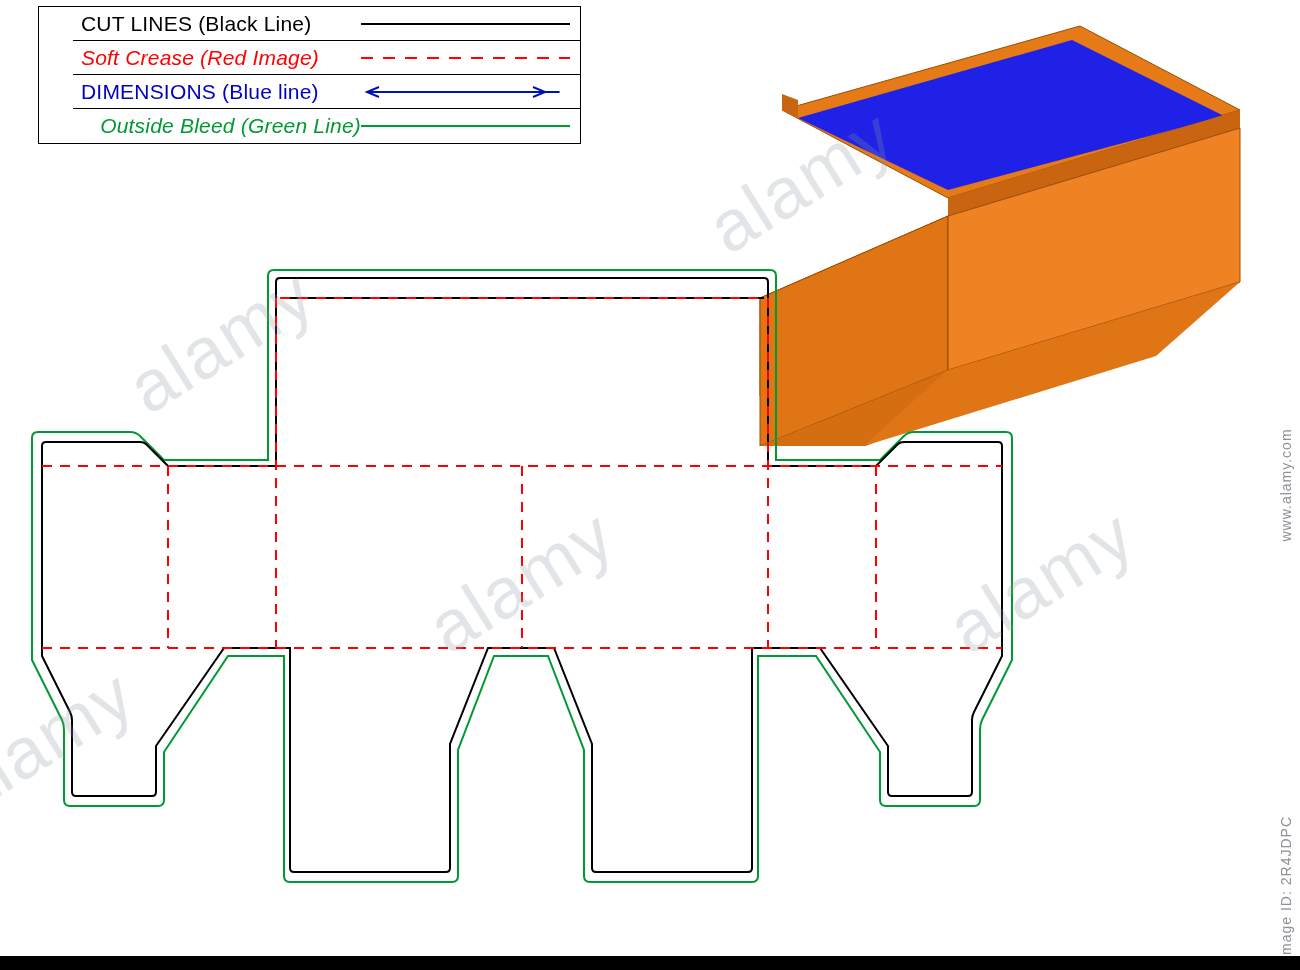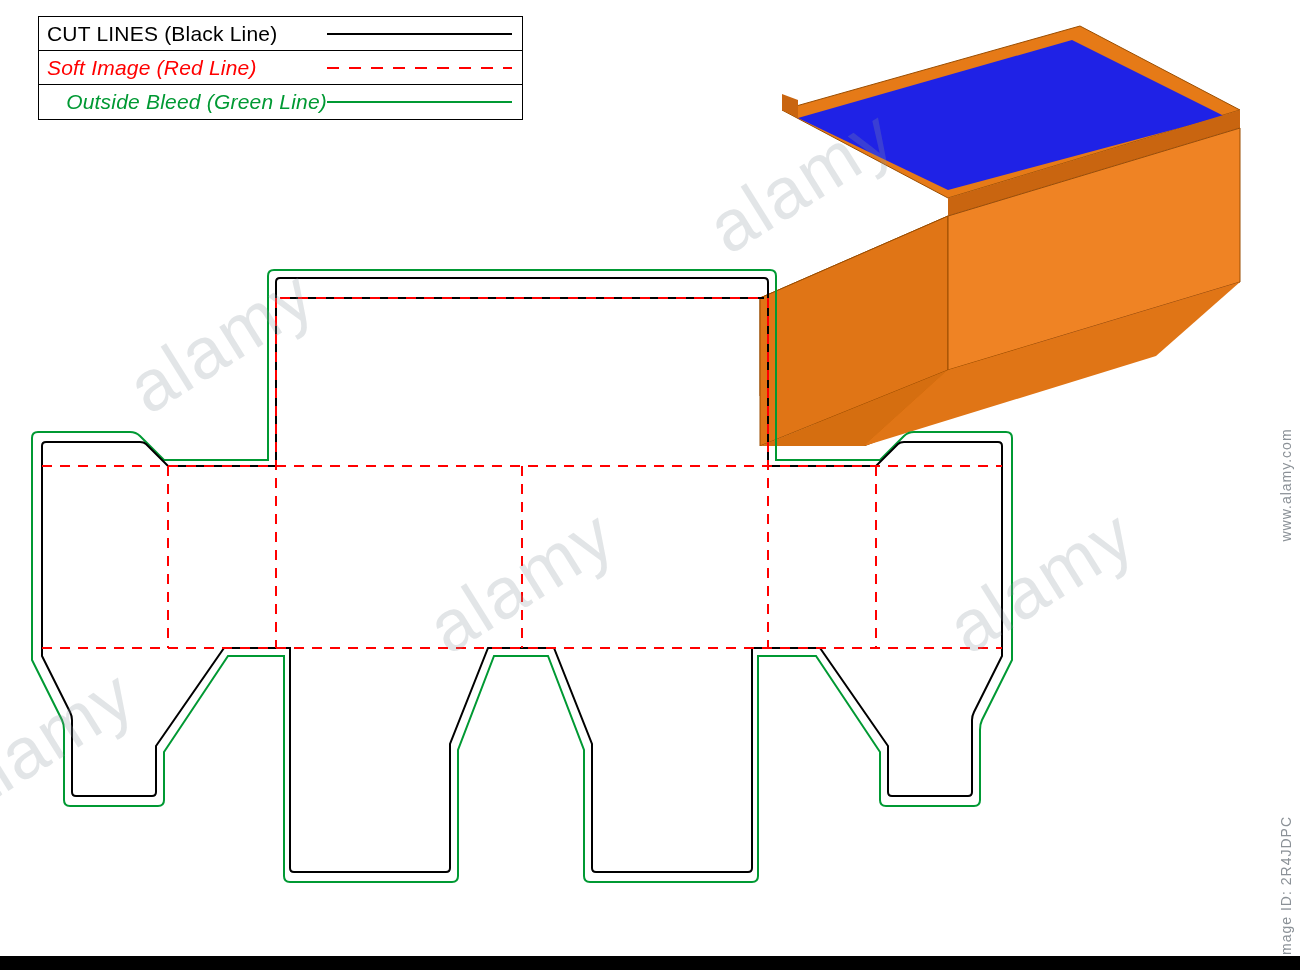--- a/index.html
+++ b/index.html
@@ -1,20 +1,20 @@
 <!DOCTYPE html>
 <html><head>
 <meta charset="utf-8">
 <style>
   * { box-sizing: border-box; margin: 0; padding: 0; }
   html, body { width: 1300px; height: 970px; background: #ffffff; font-family: Arial, Helvetica, sans-serif; position: relative; overflow: hidden; }
   .canvas { position: absolute; inset: 0; }
 
   
-  .legend { position: absolute; left: 38px; top: 16px; width: 485px; border: 1.5px solid #000; background: #fff; }
+  .legend { position: absolute; left: 38px; top: 6px; width: 543px; border: 1.5px solid #000; background: #fff; padding-left: 34px; }
   .legend-row { display: flex; align-items: center; height: 34px; border-bottom: 1.5px solid #000; padding: 0 10px 0 8px; }
   .legend-row:last-child { border-bottom: none; }
   .legend-label { flex: 0 0 280px; font-size: 21px; letter-spacing: 0.2px; }
   .legend-sample { flex: 1; height: 100%; position: relative; }
   .sample-line { position: absolute; left: 0; right: 4px; top: 50%; transform: translateY(-50%); }
 
   .cut  { color:#000; font-weight: 400; font-style: normal; }
   .crease { color:#ff0000; font-style: italic; }
   .dims { color:#0000c8; font-weight: 400; }
   .bleed { color:#009933; font-style: italic; text-align: right; }
@@ -35,25 +35,38 @@
   <div class="legend">
     <div class="legend-row">
       <div class="legend-label cut">CUT LINES (Black Line)</div>
       <div class="legend-sample">
         <svg class="sample-line" width="100%" height="4">
             <line x1="0" y1="2" x2="100%" y2="2" stroke="#000" stroke-width="2"></line>
           </svg>
       </div>
     </div>
     <div class="legend-row">
-      <div class="legend-label crease">Soft Image (Red Line)</div>
+      <div class="legend-label crease">Soft Crease (Red Image)</div>
       <div class="legend-sample">
         <svg class="sample-line" width="100%" height="4">
             <line x1="0" y1="2" x2="100%" y2="2" stroke="#ff0000" stroke-width="2" stroke-dasharray="12 10"></line>
           </svg>
+      </div>
+    </div>
+    <div class="legend-row">
+      <div class="legend-label dims">DIMENSIONS (Blue line)</div>
+      <div class="legend-sample">
+        <svg class="sample-line" width="100%" height="14" style="top:50%;transform:translateY(-50%);">
+          <line x1="8" y1="7" x2="95%" y2="7" stroke="#0012b3" stroke-width="2"></line>
+          <polyline points="18,2 6,7 18,12" fill="none" stroke="#0012b3" stroke-width="2"></polyline>
+          <g transform="translate(0,0)">
+            <polyline points="0,0" fill="none"></polyline>
+          </g>
+          <polyline points="172,2 184,7 172,12" fill="none" stroke="#0012b3" stroke-width="2"></polyline>
+        </svg>
       </div>
     </div>
     <div class="legend-row">
       <div class="legend-label bleed">Outside Bleed (Green Line)</div>
       <div class="legend-sample">
         <svg class="sample-line" width="100%" height="4">
             <line x1="0" y1="2" x2="100%" y2="2" stroke="#009933" stroke-width="2"></line>
           </svg>
       </div>
     </div>

